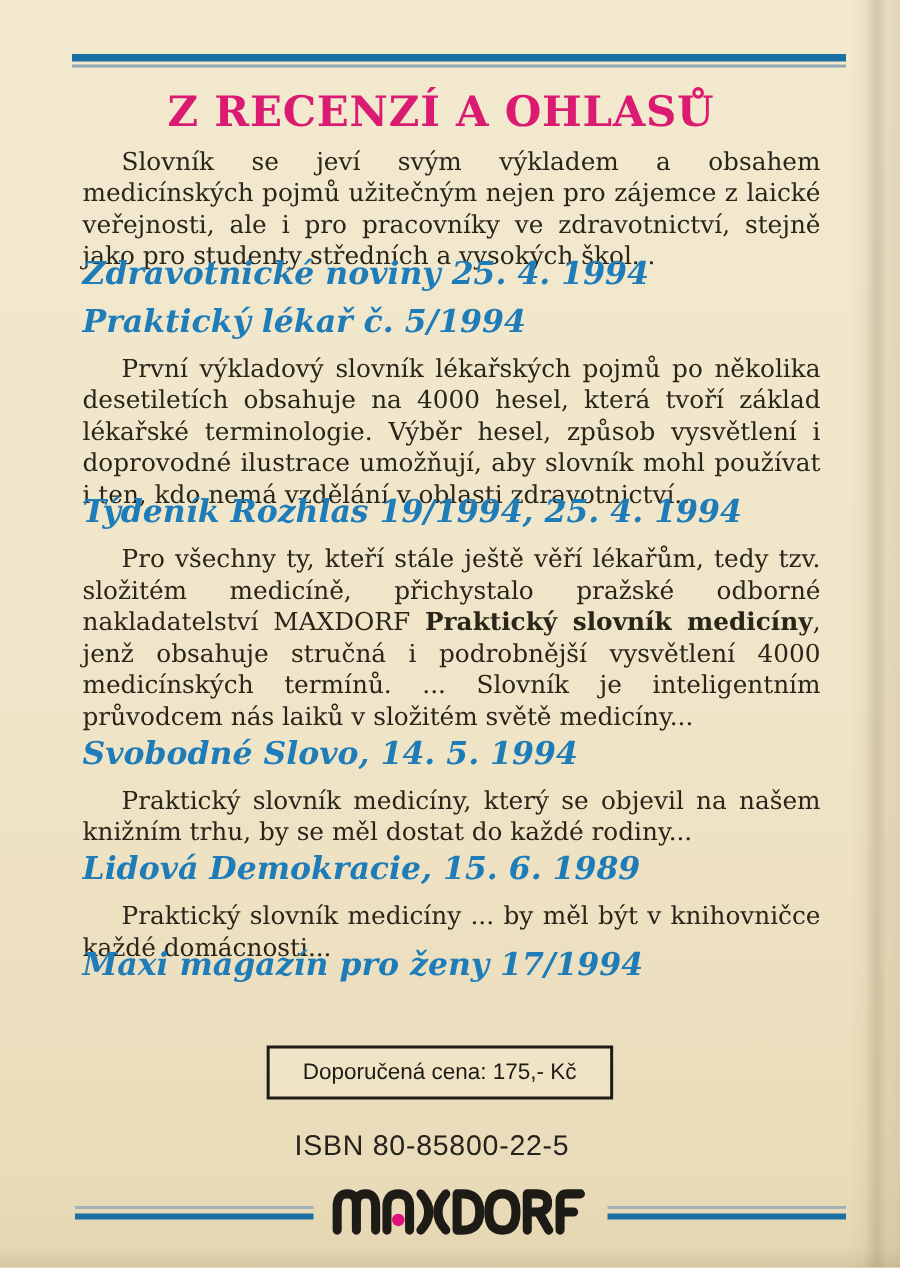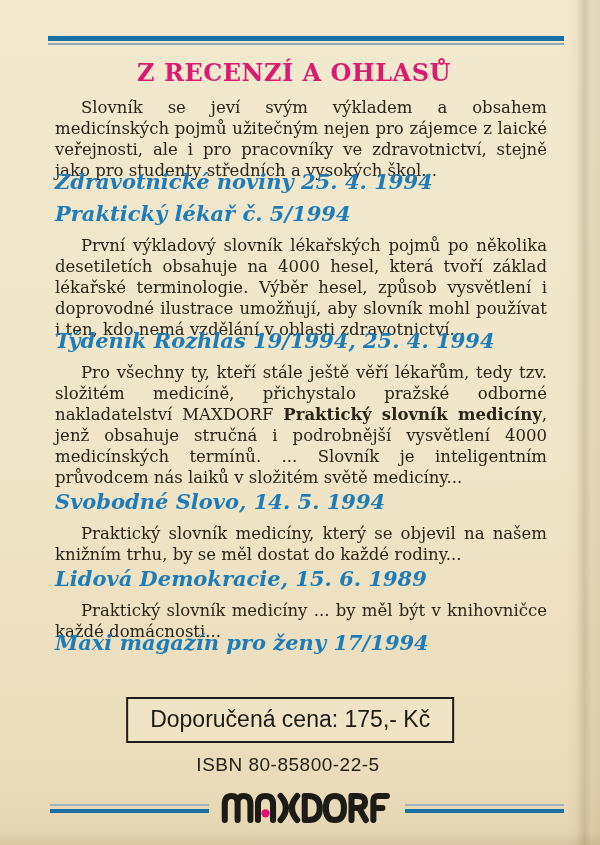--- a/index.html
+++ b/index.html
@@ -38,21 +38,21 @@
   .top-rule { position: absolute; left: 48px; right: 36px; top: 36px; }
   .top-rule .rule-thick { height: 5px; background: #1a6fa3; }
   .top-rule .rule-thin  { height: 2px; margin-top: 2px; background: #8fa9b6; }
 
   .title {
     position: absolute;
     top: 58px; left: 0; right: 12px;
     text-align: center;
     font-family: "DejaVu Serif", serif;
     font-weight: bold;
-    font-size: 24px;
+    font-size: 28px;
     letter-spacing: 0.5px;
     color: #db1a72;
   }
 
   .quotes {
     position: absolute;
     top: 97px; left: 55px; right: 53px;
   }
   .quote { margin-bottom: 11px; }
   .qtext {
@@ -76,21 +76,21 @@
   }
   .qsrc.pull { margin-top: -10px; }
 
   .price-box {
     position: absolute;
     top: 697px; left: 50%;
     transform: translateX(-53%);
     border: 2px solid #1d1b16;
     padding: 7px 22px 8px 22px;
     font-family: "Liberation Sans", sans-serif;
-    font-size: 23px;
+    font-size: 15px;
     color: #1d1b16;
     background: rgba(248,240,216,0.35);
     white-space: nowrap;
     text-align: center;
   }
   .isbn {
     position: absolute;
     top: 754px; left: 0; right: 24px;
     text-align: center;
     font-family: "Liberation Sans", sans-serif;

